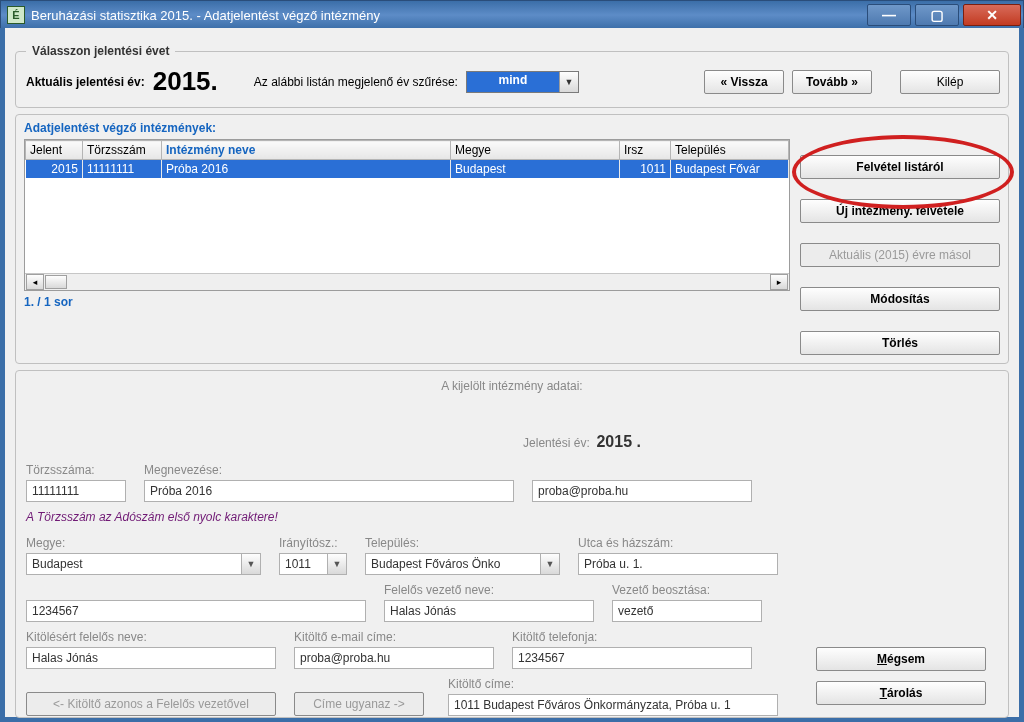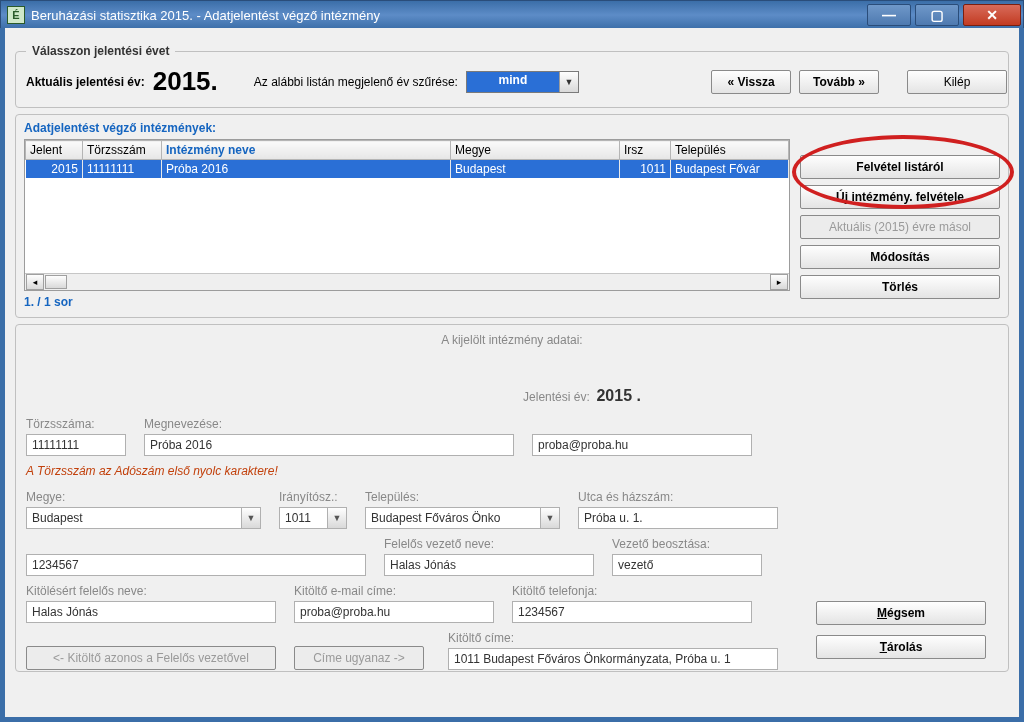--- a/index.html
+++ b/index.html
@@ -59,21 +59,21 @@
     border-right: 5px solid #3b6ea8;
     border-bottom: 5px solid #3b6ea8;
     padding: 10px 6px 6px 6px;
     box-sizing: border-box;
   }
 
   fieldset.group {
     border: 1px solid #c0c0c0;
     border-radius: 4px;
     margin: 6px 4px;
-    padding: 8px 1px 10px 10px;
+    padding: 8px 8px 10px 10px;
   }
   fieldset.group > legend {
     padding: 0 6px;
     font-weight: bold;
     color: #333;
   }
 
   .year-row {
     display: flex;
     align-items: center;
@@ -191,21 +191,21 @@
     font-size:9px;
     display:flex;align-items:center;justify-content:center;
   }
   .hscroll .track { flex:1; position:relative; height:14px; }
   .hscroll .thumb {
     position:absolute; left:0; top:0; height:12px; width:20px;
     background: linear-gradient(to bottom,#fefefe,#d9d9d9);
     border:1px solid #a0a0a0;
   }
   .side-buttons {
-    display:flex; flex-direction:column; gap:6px;
+    display:flex; flex-direction:column; gap:20px;
     width: 200px;
     padding-top: 16px;
   }
   .oval {
     position:absolute;
     border: 4px solid #d02020;
     border-radius: 50% / 50%;
     pointer-events:none;
   }
   .row-count {
@@ -255,21 +255,21 @@
     display:flex; height:22px;
   }
   .combo .inp { border-right:none; }
   .combo .cb-btn {
     width:18px;
     border:1px solid #b0b0b0;
     background: linear-gradient(to bottom,#fefefe,#d9d9d9);
     display:flex;align-items:center;justify-content:center;
     font-size:9px;color:#555;
   }
-  .note { font-style: italic; color:#c2410c; margin: 2px 0 12px 0; }
+  .note { font-style: italic; color:#701a75; margin: 2px 0 12px 0; }
   .bottom-right-btns {
     position:absolute;
     right: 22px;
     display:flex; flex-direction:column; gap:10px;
   }
   .mnemonic { text-decoration: underline; }
 </style>
 </head>
 <body>
 

